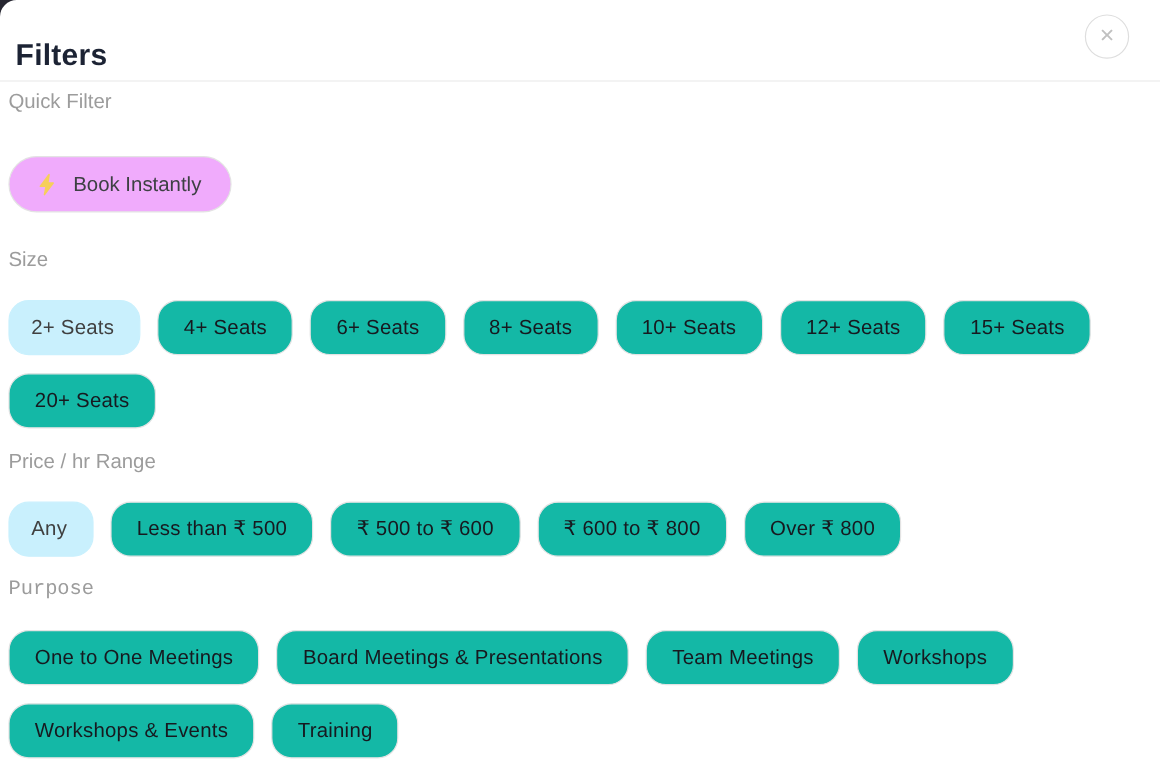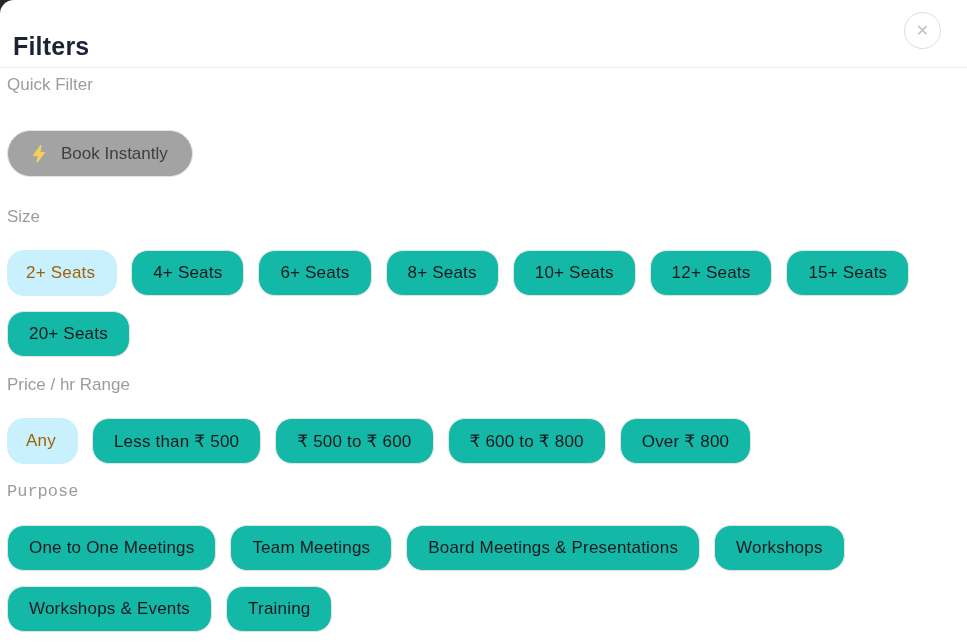--- a/index.html
+++ b/index.html
@@ -59,21 +59,21 @@
   .label-price { margin-top: 18px; }
   .label-purpose { margin-top: 18px; font-family: Liberation Mono, monospace; }
 
   .book-btn {
     margin-top: 36px;
     height: 47px;
     display: inline-flex;
     align-items: center;
     gap: 12px;
     padding: 0 24px 0 21px;
-    background: #a3a3a3;
+    background: #f0abfc;
     border: 1px solid #e3e3e3;
     border-radius: 24px;
     font-family: inherit;
     font-size: 17px;
     color: #3d4043;
     cursor: pointer;
     text-align: right;
   }
   .bolt { display: inline-flex; width: 20px; height: 22px; }
 
@@ -95,21 +95,21 @@
     font-family: inherit;
     font-size: 17px;
     color: #17191f;
     letter-spacing: 0.2px;
     cursor: pointer;
     white-space: nowrap;
   }
   .chip.selected {
     background: #c9f0fd;
     border-color: #c9f0fd;
-    color: #a16207;
+    color: #404040;
     padding-left: 18px;
   }
 </style>
 </head>
 <body>
 
 <div class="modal">
 
   <div class="header">
     <div class="title">Filters</div>
@@ -148,21 +148,21 @@
         <button class="chip selected">Any</button>
         <button class="chip">Less than ₹ 500</button>
         <button class="chip">₹ 500 to ₹ 600</button>
         <button class="chip">₹ 600 to ₹ 800</button>
         <button class="chip">Over ₹ 800</button>
       </div>
 
     <div class="section-label label-purpose">Purpose</div>
     <div class="chip-row">
         <button class="chip">One to One Meetings</button>
+        <button class="chip">Board Meetings &amp; Presentations</button>
         <button class="chip">Team Meetings</button>
-        <button class="chip">Board Meetings &amp; Presentations</button>
         <button class="chip">Workshops</button>
         <button class="chip">Workshops &amp; Events</button>
         <button class="chip">Training</button>
       </div>
 
   </div>
 </div>
 
 </body></html>

